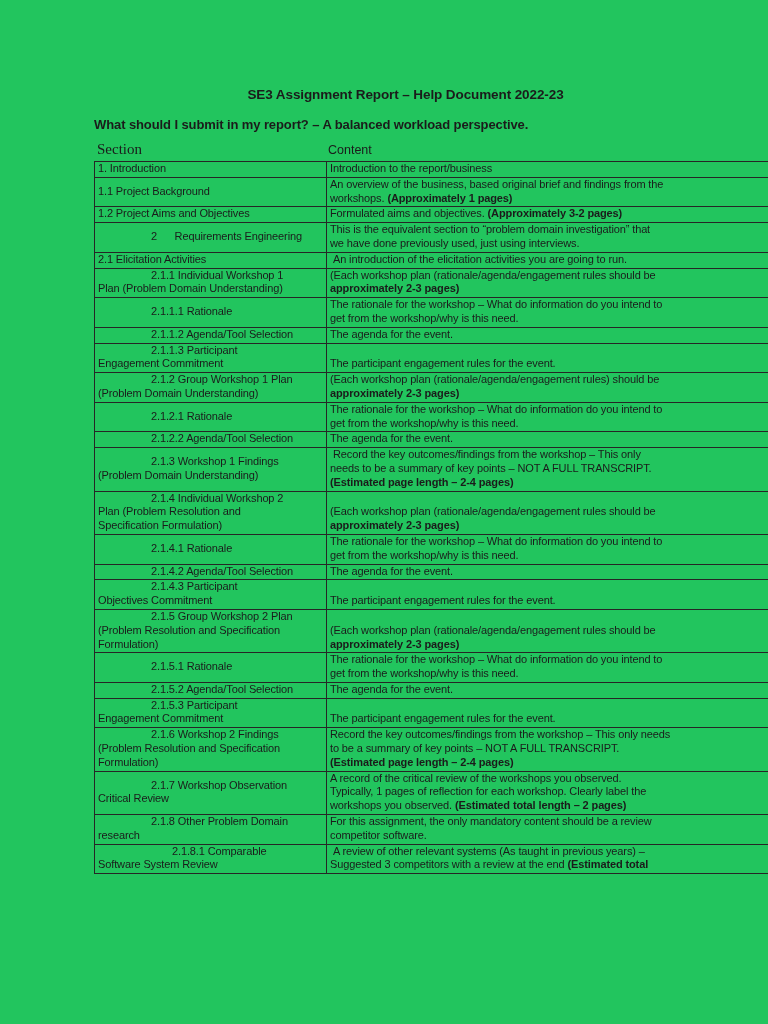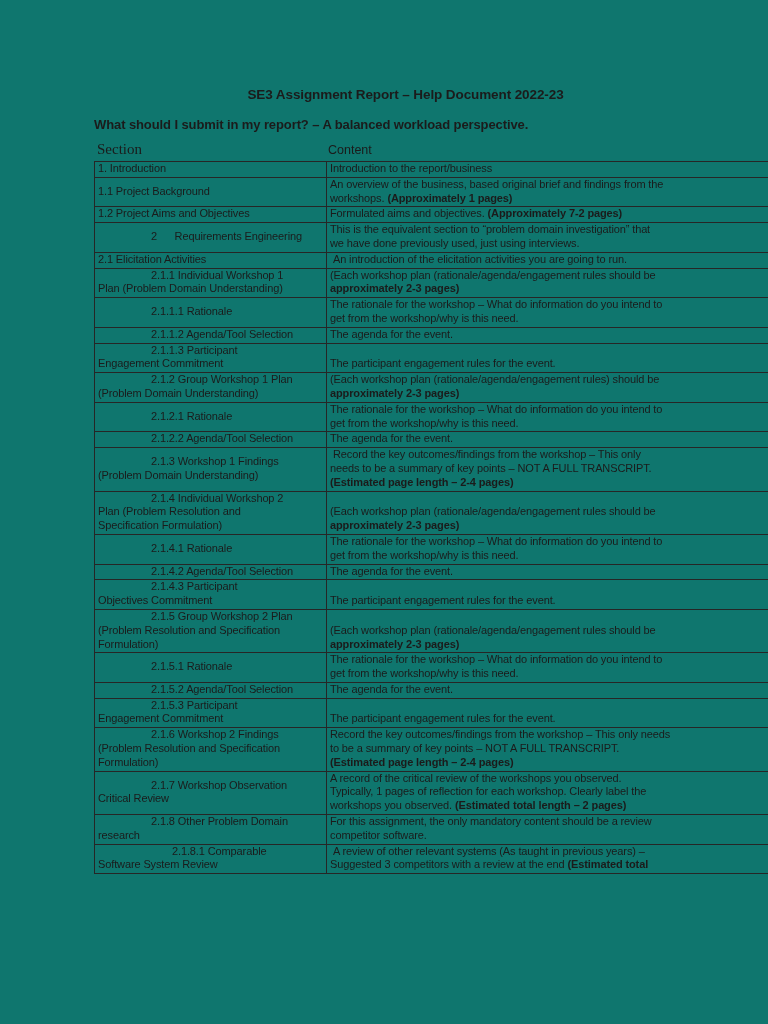--- a/index.html
+++ b/index.html
@@ -1,17 +1,17 @@
 <!DOCTYPE html>
 <html><head>
 <meta charset="utf-8">
 <style>
   html, body { margin: 0; padding: 0; background: #ffffff; }
   body { width: 768px; height: 1024px; font-family: "Liberation Sans", sans-serif; color: #1b1b1b; }
-  .page { position: relative; width: 768px; height: 1024px; background: #0f766e; overflow: hidden; }
+  .page { position: relative; width: 768px; height: 1024px; background: #22c55e; overflow: hidden; }
 
   .doc-title {
     position: absolute; top: 87px; left: 94px; width: 623px;
     text-align: center; font-size: 13.5px; font-weight: 700; letter-spacing: -0.1px;
   }
   .doc-subtitle {
     position: absolute; top: 117px; left: 94px; width: 623px;
     text-align: left; font-size: 13px; font-weight: 700; letter-spacing: -0.1px;
   }
 
@@ -60,21 +60,21 @@
           <td class="section ind0">1. Introduction</td>
           <td class="content"><span>Introduction to the report/business</span></td>
         </tr>
         <tr>
           <td class="section ind0">1.1 Project Background</td>
           <td class="content"><span>An overview of the business, based original brief and findings from the
 workshops. </span><span class="b">(Approximately 1 pages)</span></td>
         </tr>
         <tr>
           <td class="section ind0">1.2 Project Aims and Objectives</td>
-          <td class="content"><span>Formulated aims and objectives. </span><span class="b">(Approximately 7-2 pages)</span></td>
+          <td class="content"><span>Formulated aims and objectives. </span><span class="b">(Approximately 3-2 pages)</span></td>
         </tr>
         <tr>
           <td class="section ind1">2&nbsp;&nbsp;&nbsp;&nbsp;&nbsp;&nbsp;Requirements Engineering</td>
           <td class="content"><span>This is the equivalent section to “problem domain investigation” that
 we have done previously used, just using interviews.</span></td>
         </tr>
         <tr>
           <td class="section ind0">2.1 Elicitation Activities</td>
           <td class="content"><span>&nbsp;An introduction of the elicitation activities you are going to run.</span></td>
         </tr>

